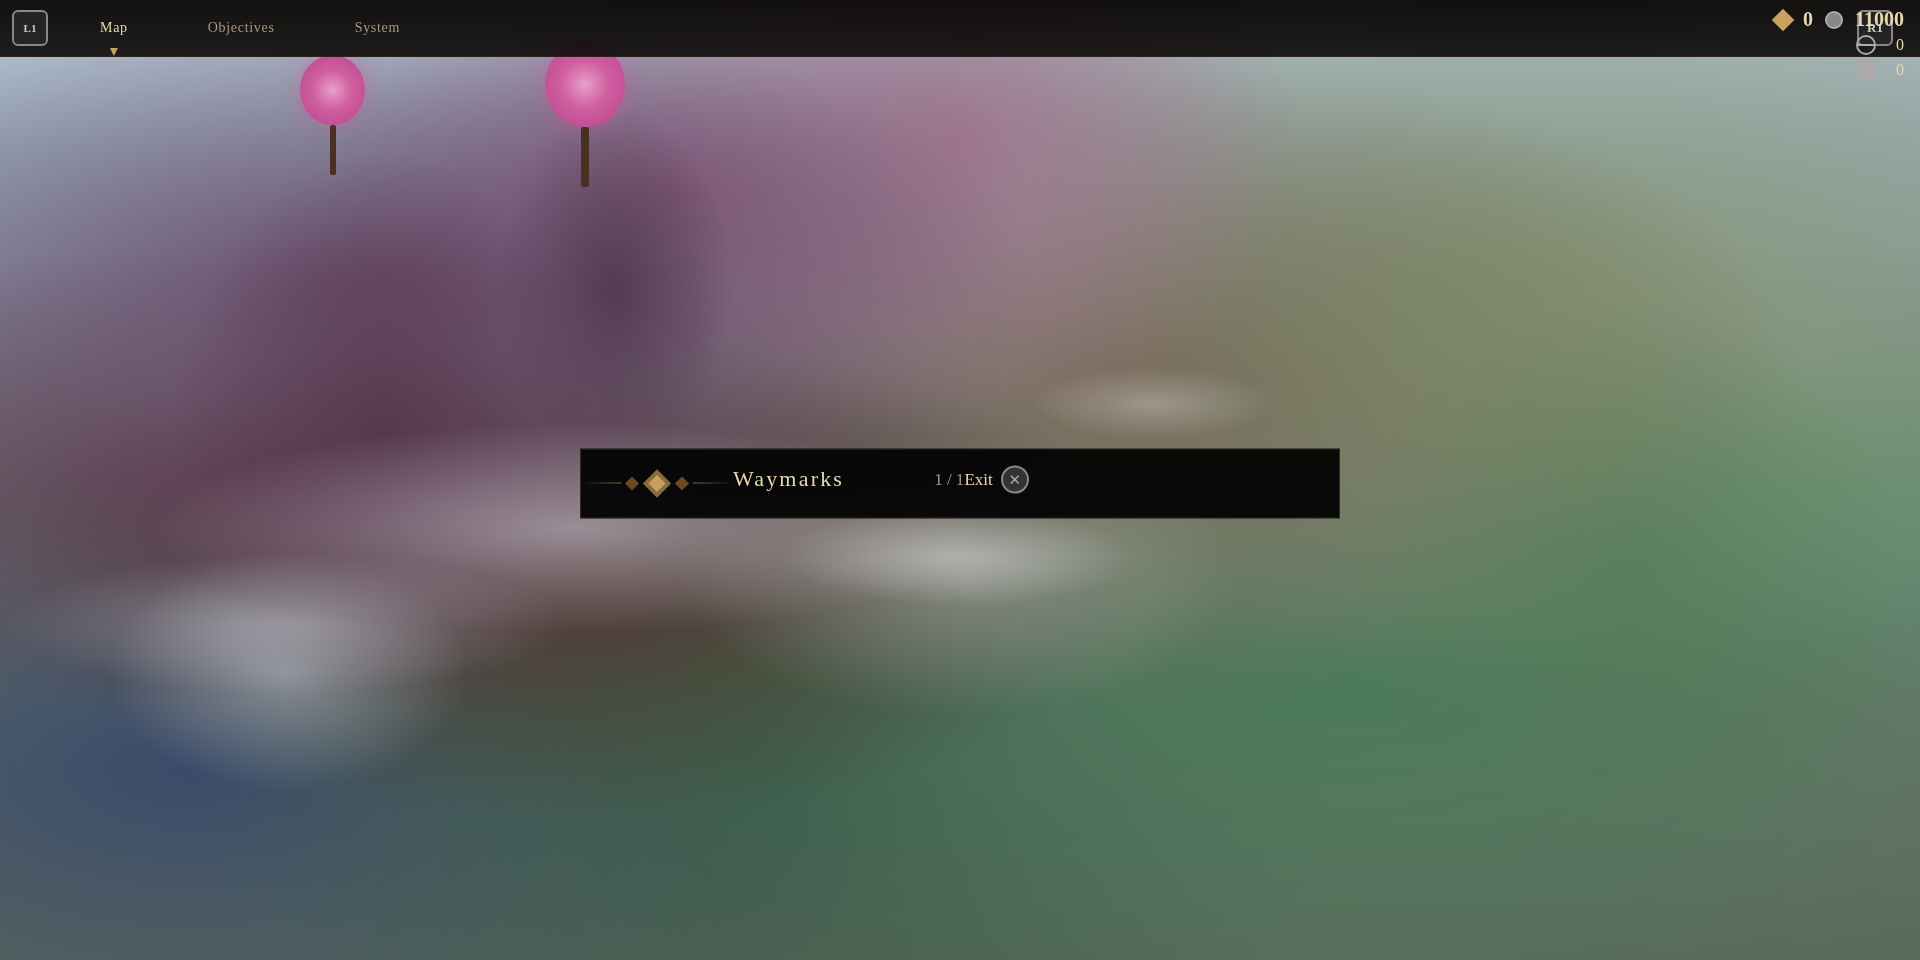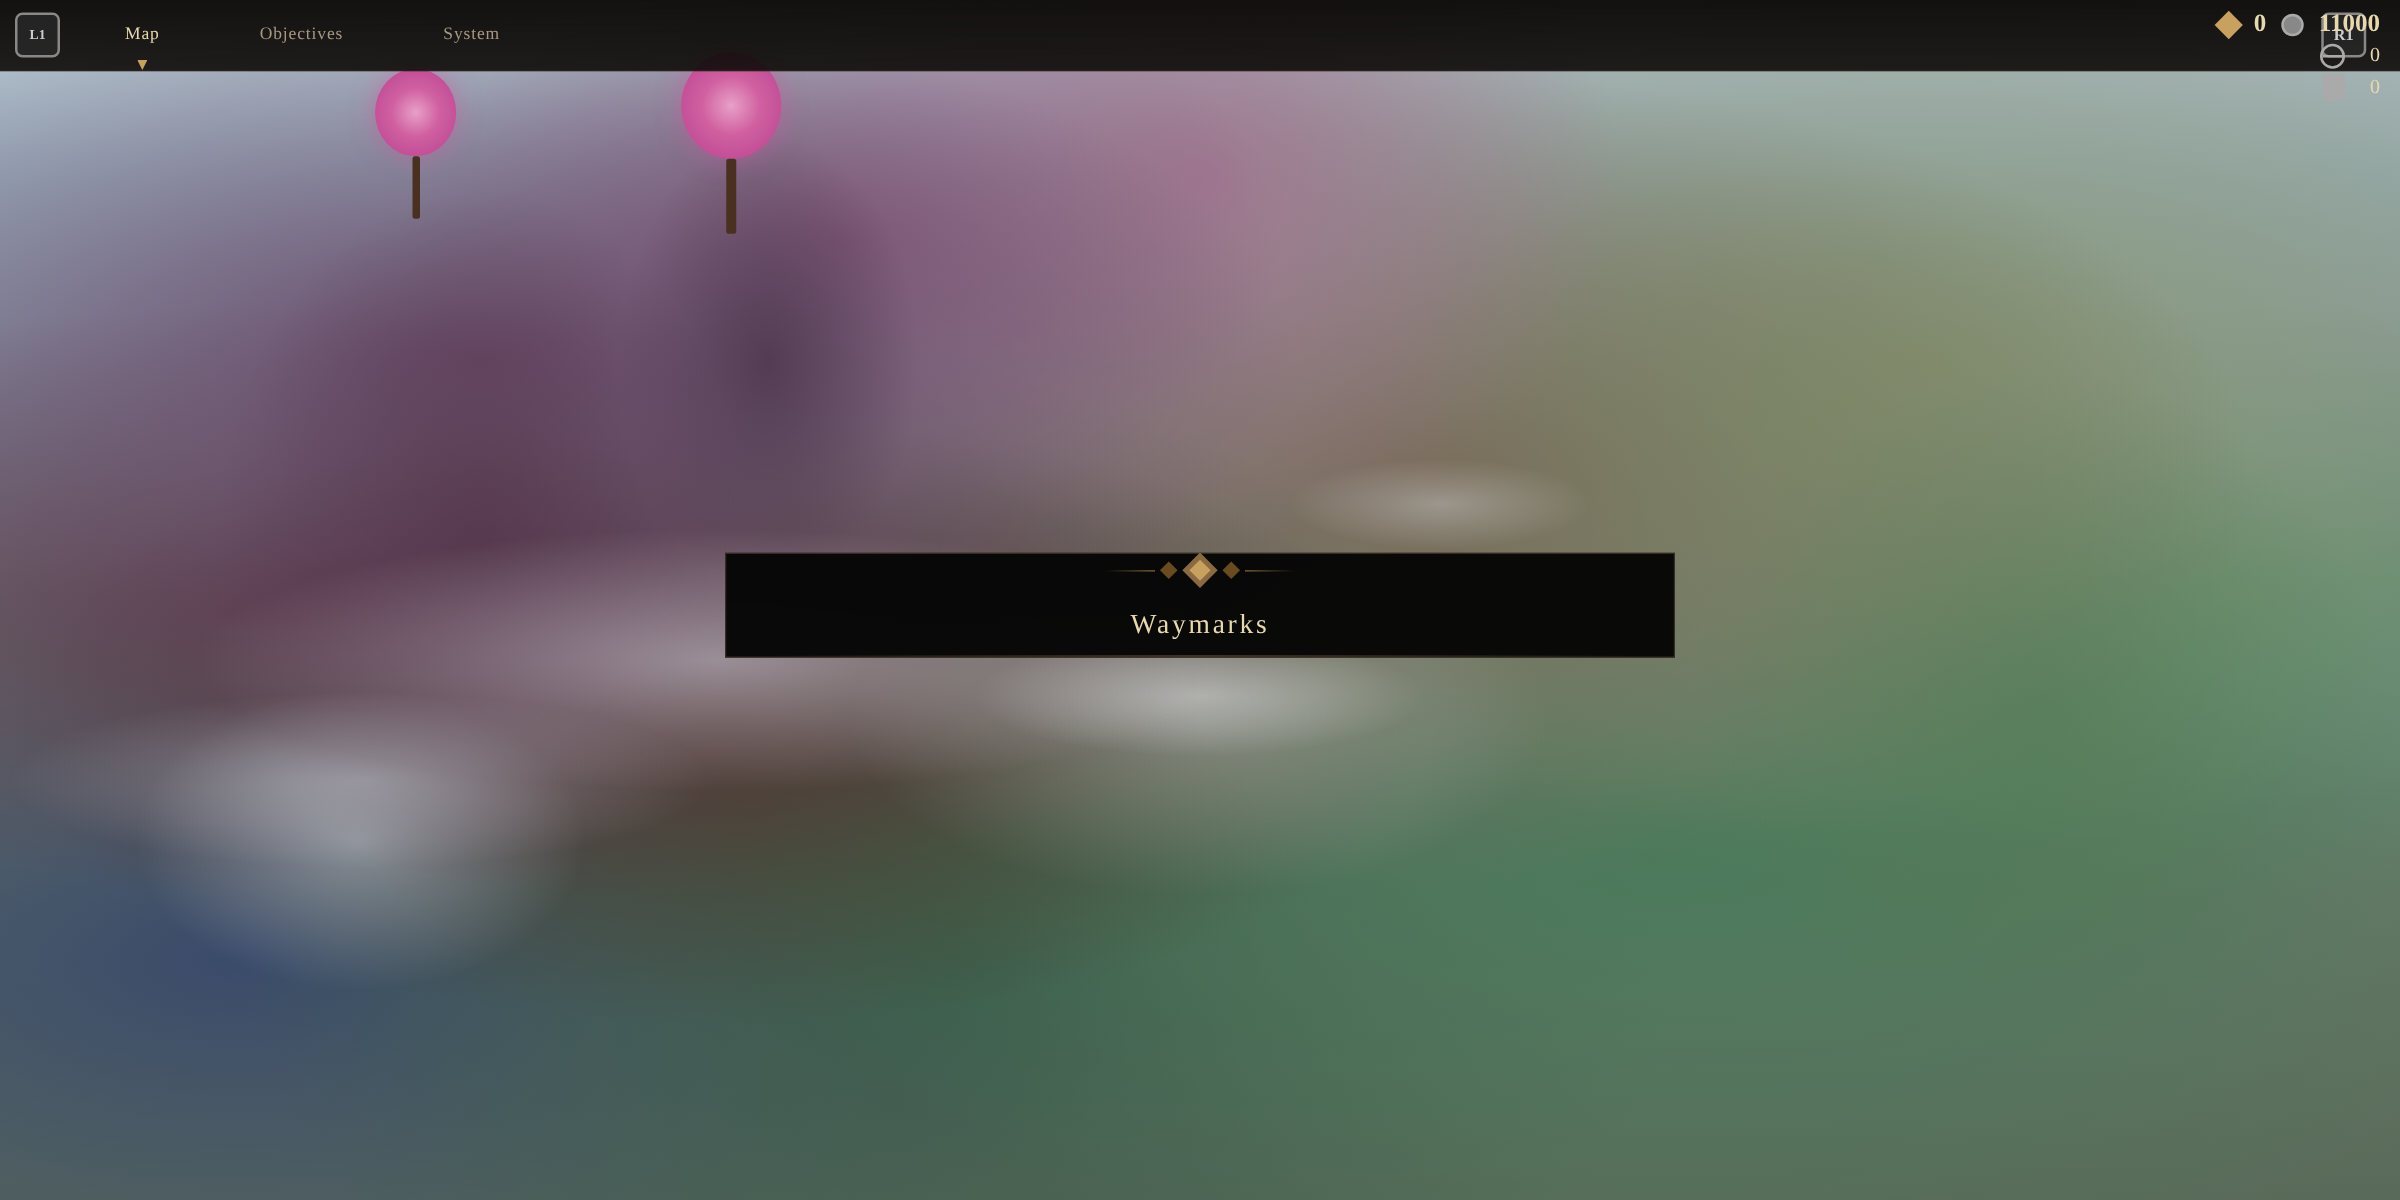--- a/index.html
+++ b/index.html
@@ -252,21 +252,21 @@
     #waymarks-dialog {
       position: absolute;
       top: 50%;
       left: 50%;
       transform: translate(-50%, -45%);
       width: 760px;
       background: rgba(5, 5, 5, 0.97);
       border: 1px solid rgba(100,80,60,0.5);
       z-index: 200;
       display: flex;
-      flex-direction: column;
+      flex-direction: row;
     }
 
     .dialog-title {
       text-align: center;
       color: #e8d8b0;
       font-size: 22px;
       letter-spacing: 0.1em;
       padding: 16px 0 12px;
       font-family: Georgia, serif;
     }
@@ -470,13 +470,20 @@
       </div>
       <div class="orn-side"></div>
       <div class="orn-line right"></div>
     </div>
   </div>
 
   <div class="dialog-title">Waymarks</div>
   <div class="dialog-divider"></div>
 
 
+  <div class="dialog-footer">
+    <div class="dialog-pagination">1 / 1</div>
+    <div class="exit-btn">
+      <span>Exit</span>
+      <div class="exit-circle">✕</div>
+    </div>
+  </div>
 </div>
 
 </body></html>

